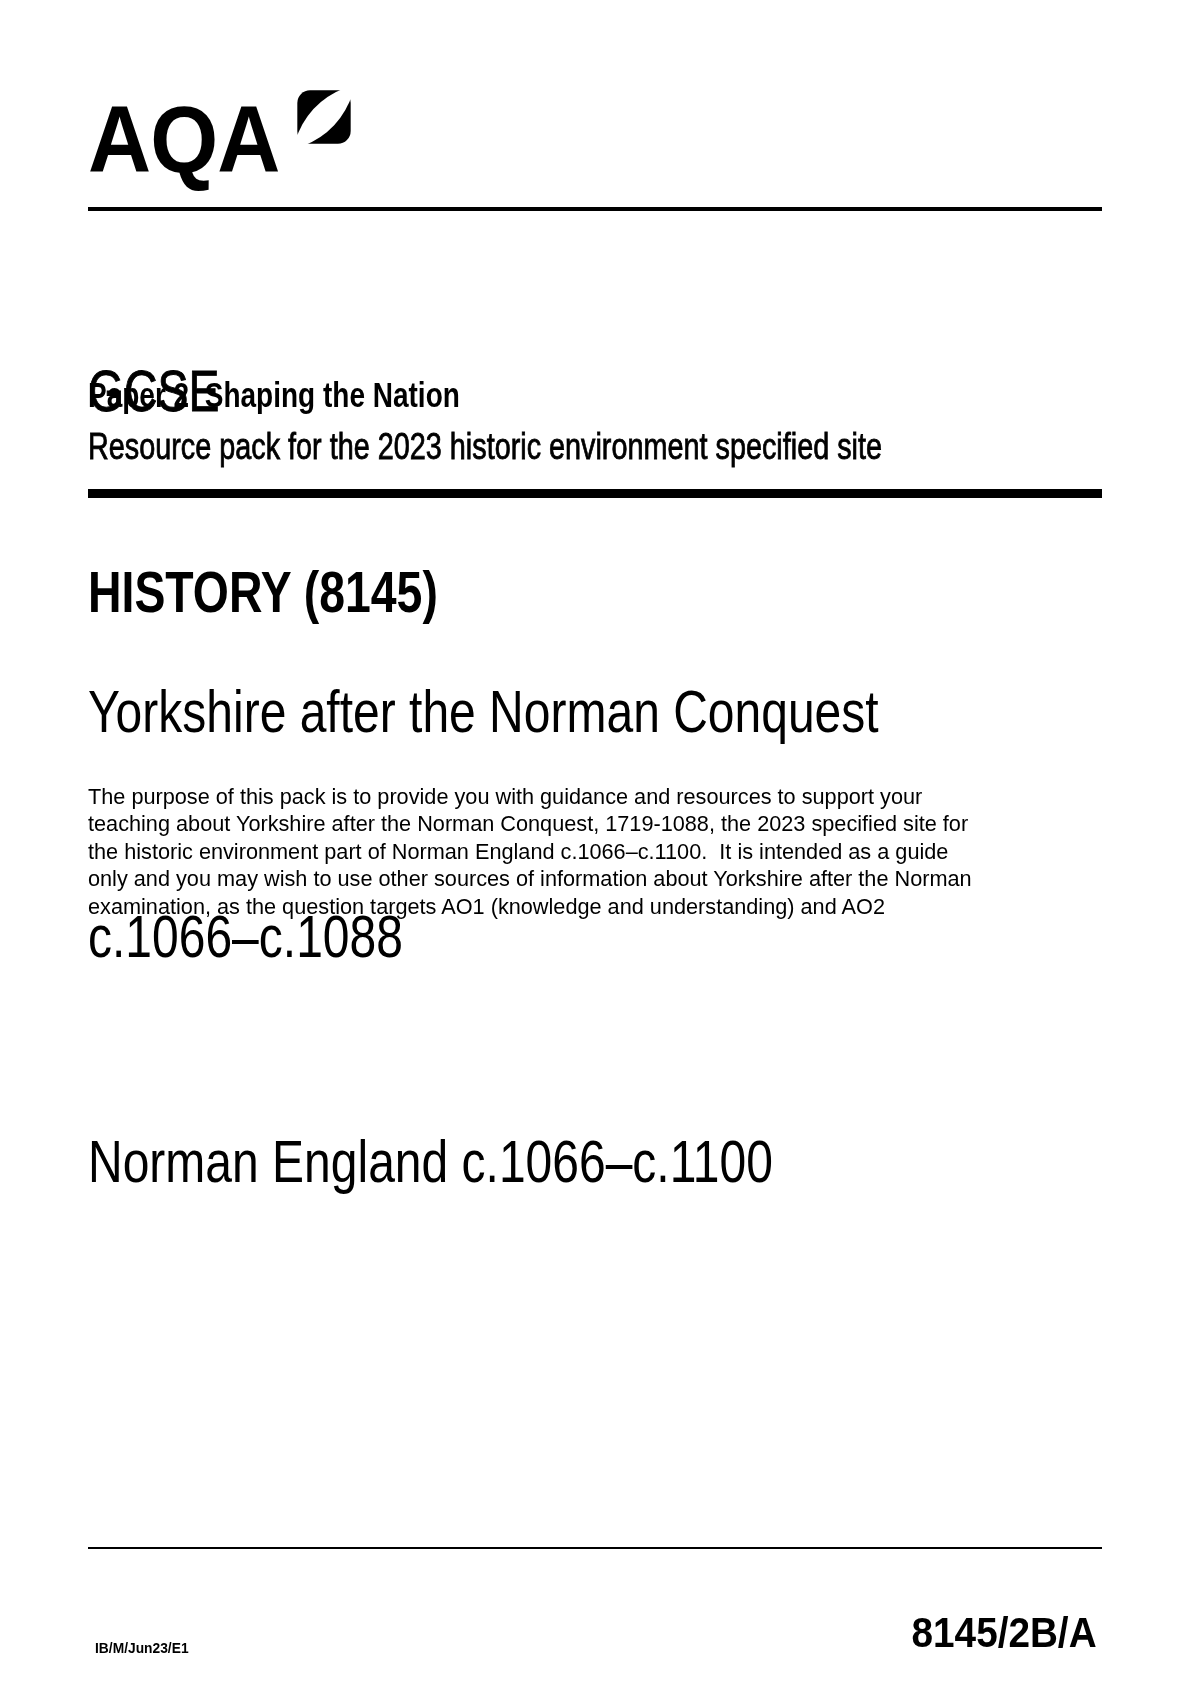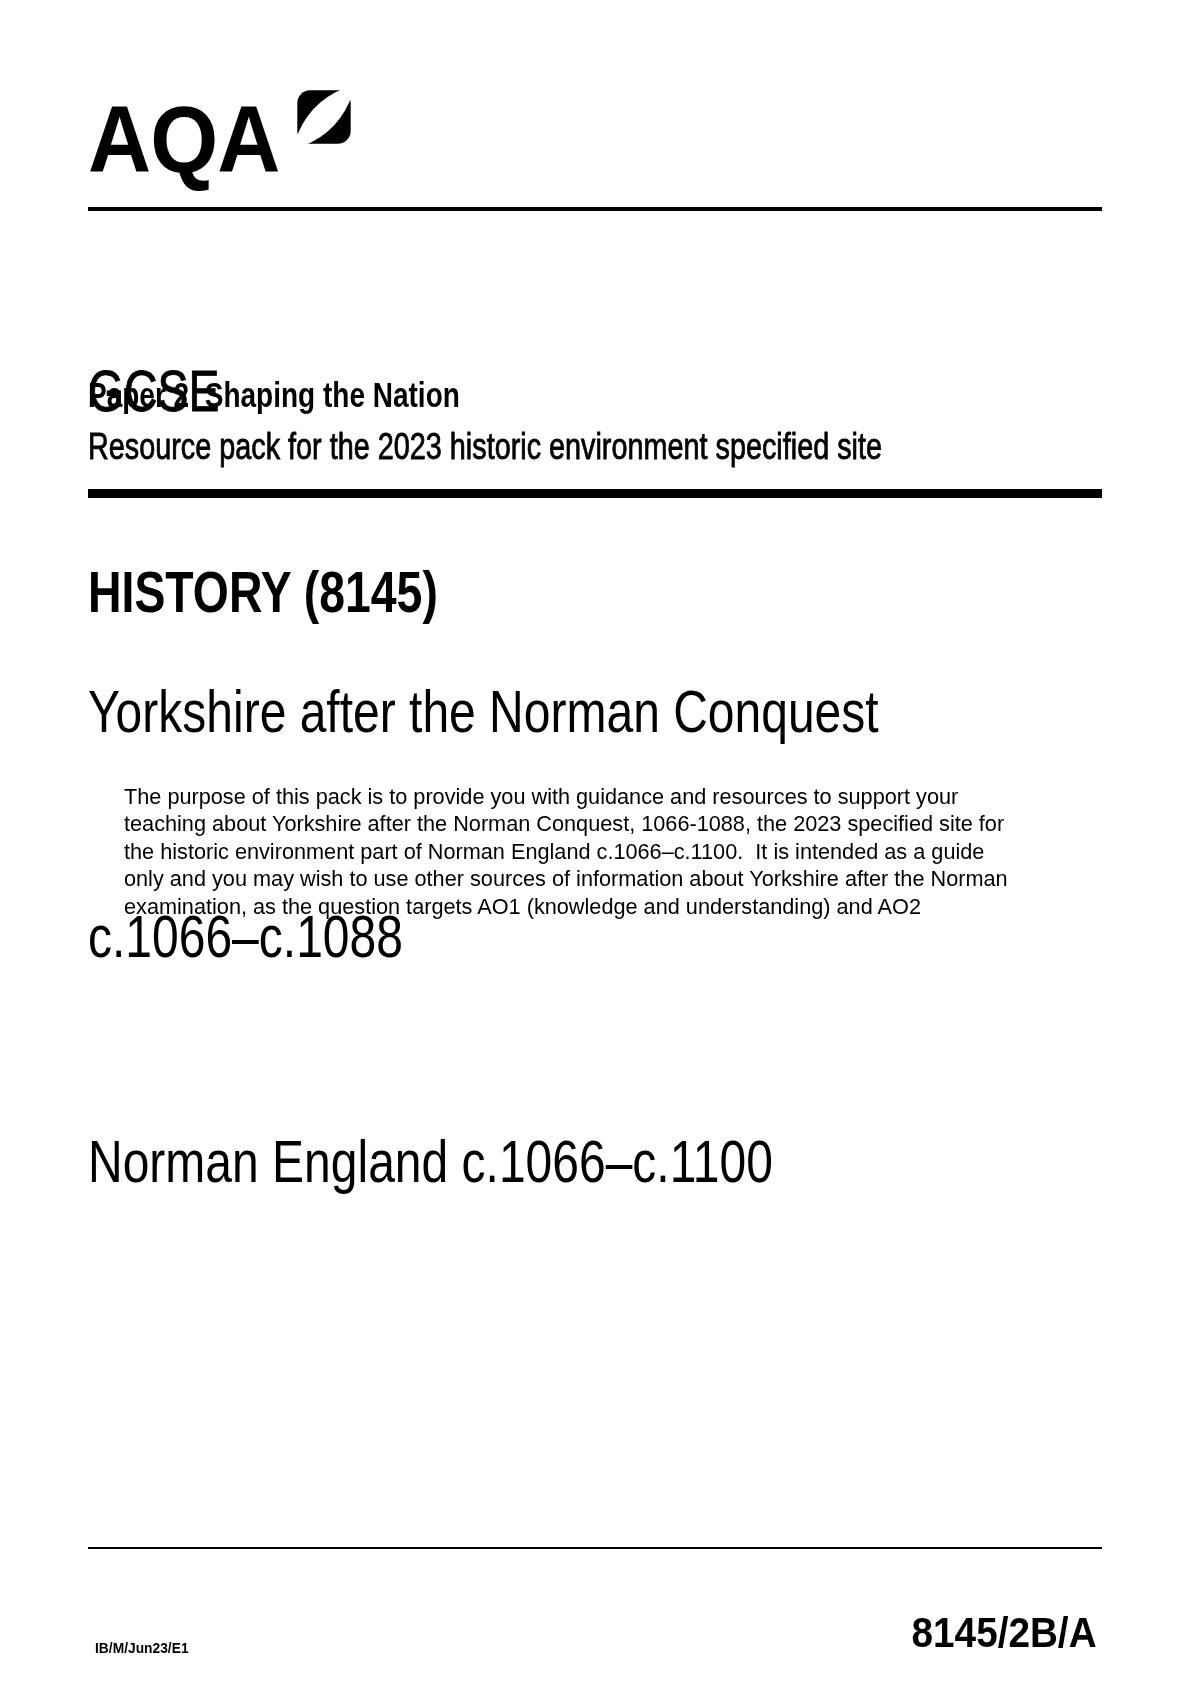--- a/index.html
+++ b/index.html
@@ -49,21 +49,21 @@
   .main-title {
     left: 88px; top: 524px;
     font-size: 60px; line-height: 75px; font-weight: 400;
   }
 
   
   .intro {
     left: 88px; top: 783px;
     font-size: 21.7px; line-height: 27.4px; font-weight: 400;
   }
-  .intro div { white-space: pre; margin-left: 36px; }
+  .intro div { white-space: pre; }
 
   
   .ref-code {
     left: 95px; top: 1640px;
     font-size: 15px; line-height: 15px; font-weight: 700;
     transform: scaleX(0.92); transform-origin: left top; white-space: pre;
   }
   .paper-code {
     right: 94px; top: 1611px;
     font-size: 43px; line-height: 43px; font-weight: 700;
@@ -93,21 +93,21 @@
 <div class="abs rule rule-thick"></div>
 
 <div class="abs main-title cond">
   <div>Yorkshire after the Norman Conquest</div>
   <div>c.1066–c.1088</div>
   <div>Norman England c.1066–c.1100</div>
 </div>
 
 <div class="abs intro">
   <div>The purpose of this pack is to provide you with guidance and resources to support your</div>
-  <div>teaching about Yorkshire after the Norman Conquest, 1066-1088, the 2023 specified site for</div>
+  <div>teaching about Yorkshire after the Norman Conquest, 1719-1088, the 2023 specified site for</div>
   <div>the historic environment part of Norman England c.1066–c.1100.  It is intended as a guide</div>
   <div>only and you may wish to use other sources of information about Yorkshire after the Norman</div>
   <div>examination, as the question targets AO1 (knowledge and understanding) and AO2</div>
 </div>
 
 <div class="abs rule rule-bottom"></div>
 <div class="abs ref-code">IB/M/Jun23/E1</div>
 <div class="abs paper-code cond">8145/2B/A</div>
 
 </body></html>

